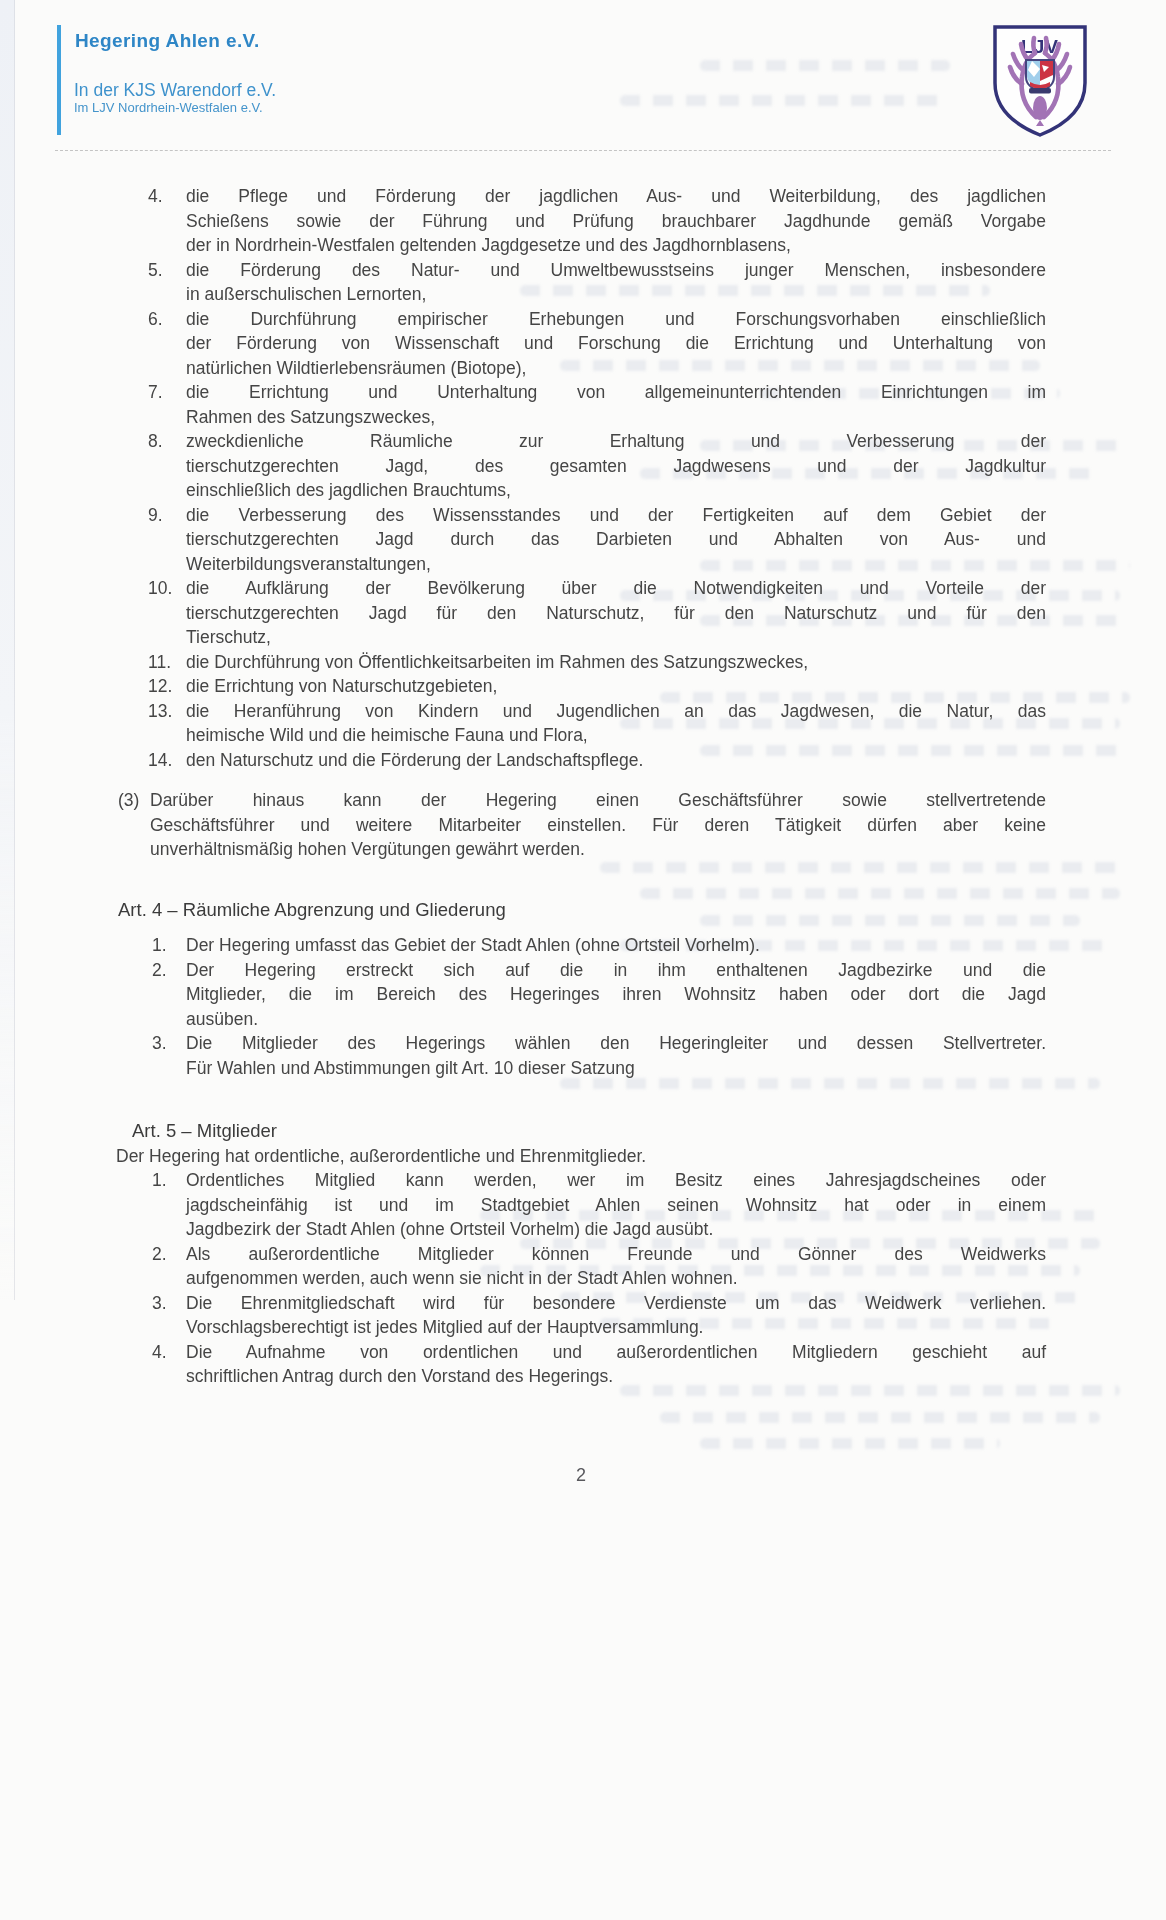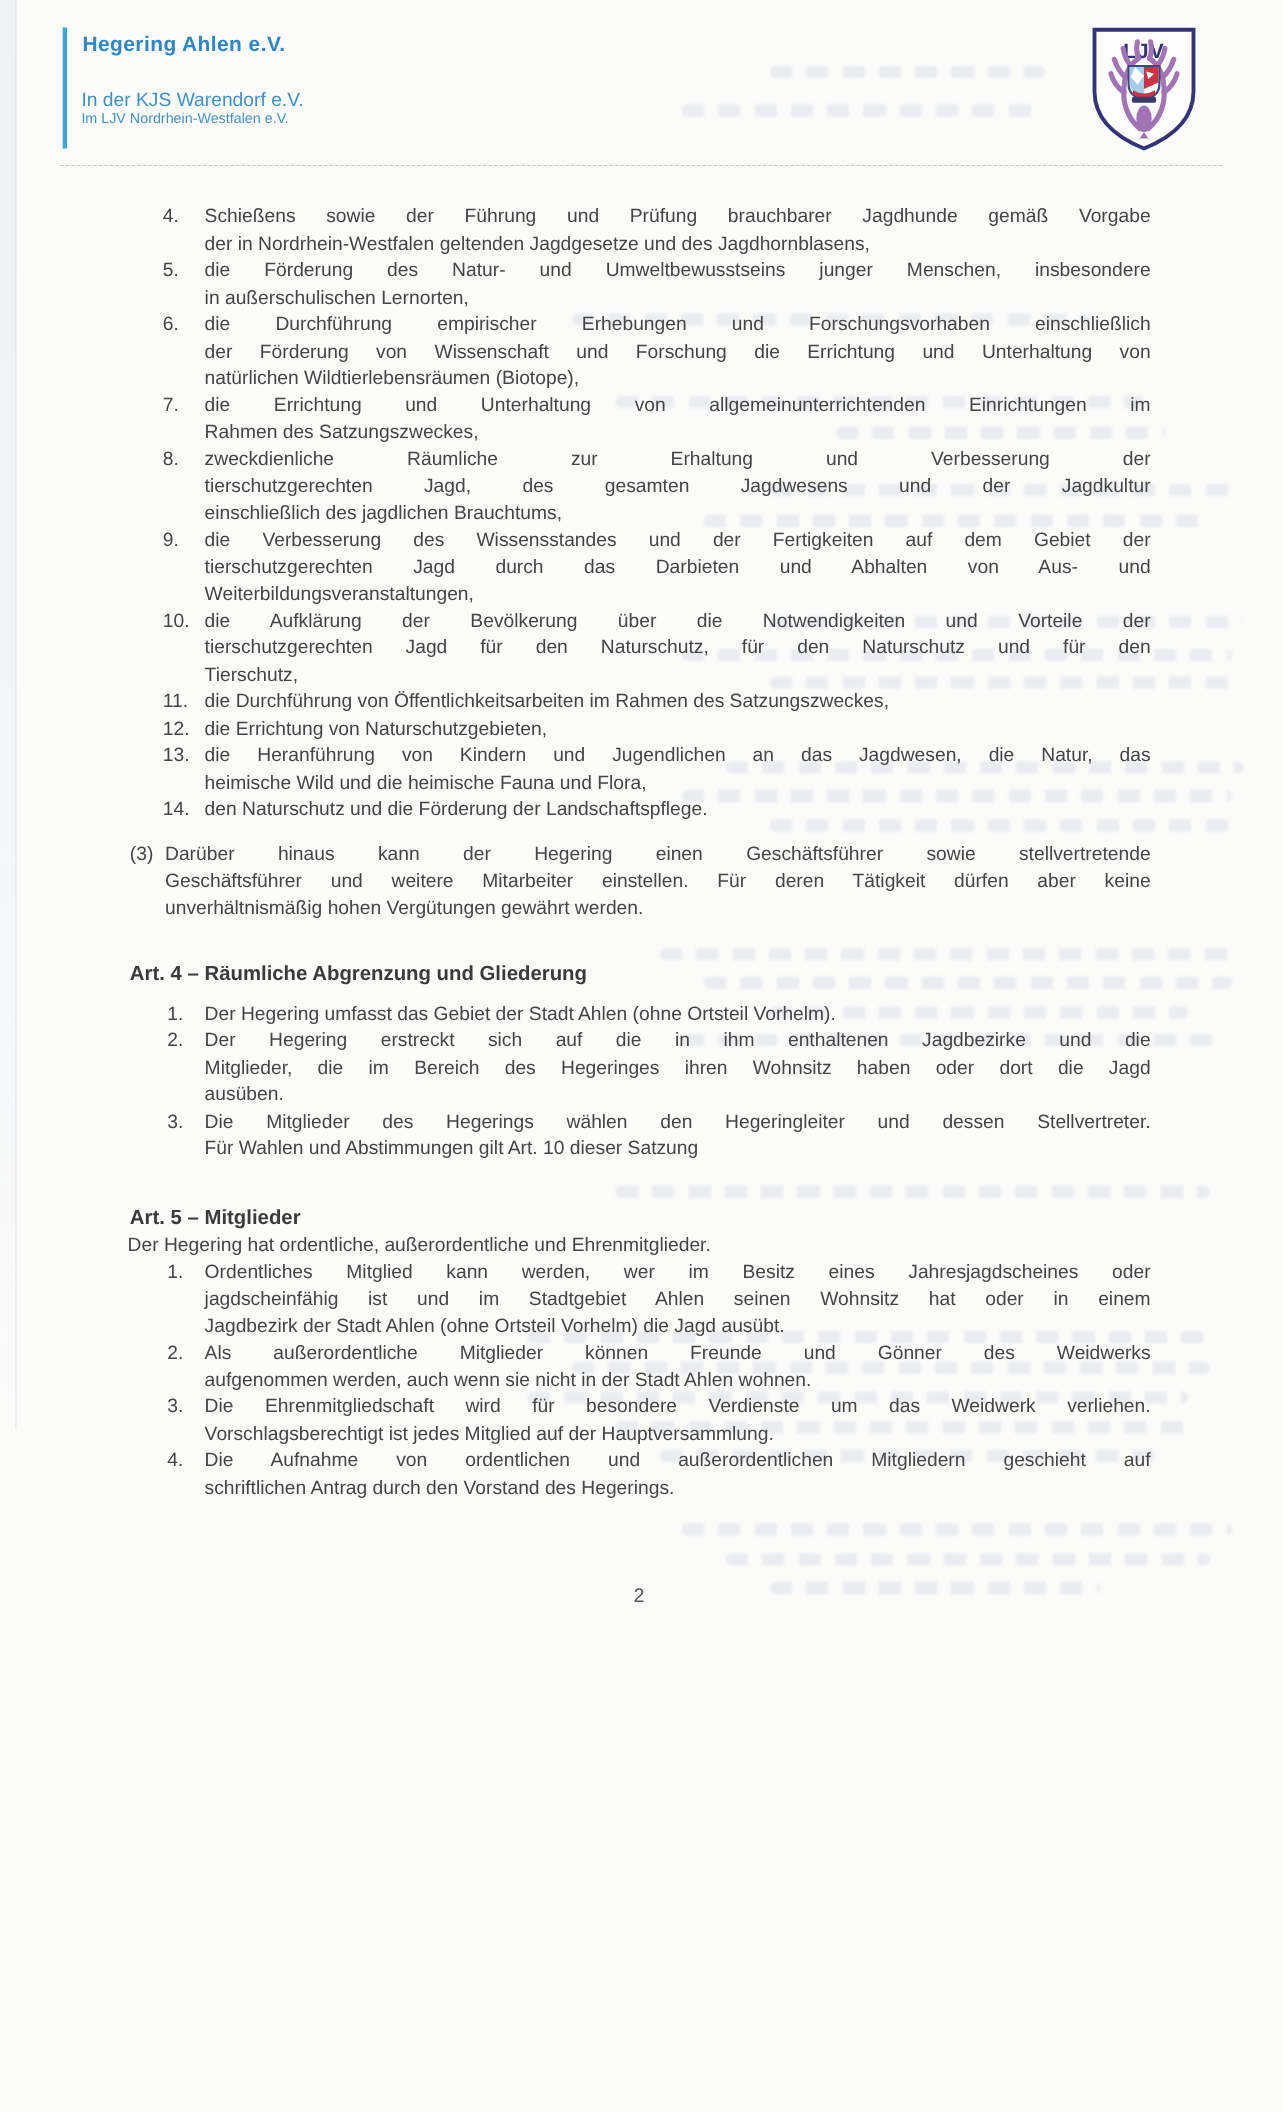--- a/index.html
+++ b/index.html
@@ -36,24 +36,24 @@
   }
   .li-row{display:flex;align-items:flex-start;}
   .li-num{flex:0 0 70px;box-sizing:border-box;padding-left:32px;}
   .art .li-num{padding-left:36px;}
   .li-body{flex:1 1 auto;min-width:0;}
   .jline{text-align:justify;text-align-last:justify;}
   .jlast{text-align-last:left;}
   .para{display:flex;margin-top:16px;}
   .para-label{flex:0 0 34px;box-sizing:border-box;padding-left:2px;}
   .para-body{flex:1 1 auto;}
-  .heading{font-weight:bold;font-size:18.5px;color:#3b3b3b;padding-left:2px;}
+  .heading{font-weight:normal;font-size:18.5px;color:#3b3b3b;padding-left:2px;}
   #art4-heading{margin-top:36px;}
   #art4-list{margin-top:11px;}
-  #art5-heading{margin-top:39px;}
+  #art5-heading{margin-top:39px;margin-left:14px;}
   .intro{}
   .page-num{margin-top:74px;text-align:center;color:#58585c;font-size:18px;}
 </style>
 </head>
 <body>
 
 <div class="scan-edge"></div>
 <div id="smudges">
     <div class="smudge" style="left: 700px; top: 60px; width: 250px;"></div>
     <div class="smudge" style="left: 620px; top: 95px; width: 330px;"></div>
@@ -123,20 +123,21 @@
 </svg>
 
 <div class="separator"></div>
 
 <div class="content">
 
   <div id="purpose-list">
       <div class="li-row">
         <div class="li-num">4.</div>
         <div class="li-body">
+          <div class="jline">die Pflege und Förderung der jagdlichen Aus- und Weiterbildung, des jagdlichen</div>
           <div class="jline">Schießens sowie der Führung und Prüfung brauchbarer Jagdhunde gemäß Vorgabe</div>
           <div class="jline jlast">der in Nordrhein-Westfalen geltenden Jagdgesetze und des Jagdhornblasens,</div>
         </div>
       </div>
       <div class="li-row">
         <div class="li-num">5.</div>
         <div class="li-body">
           <div class="jline">die Förderung des Natur- und Umweltbewusstseins junger Menschen, insbesondere</div>
           <div class="jline jlast">in außerschulischen Lernorten,</div>
         </div>

